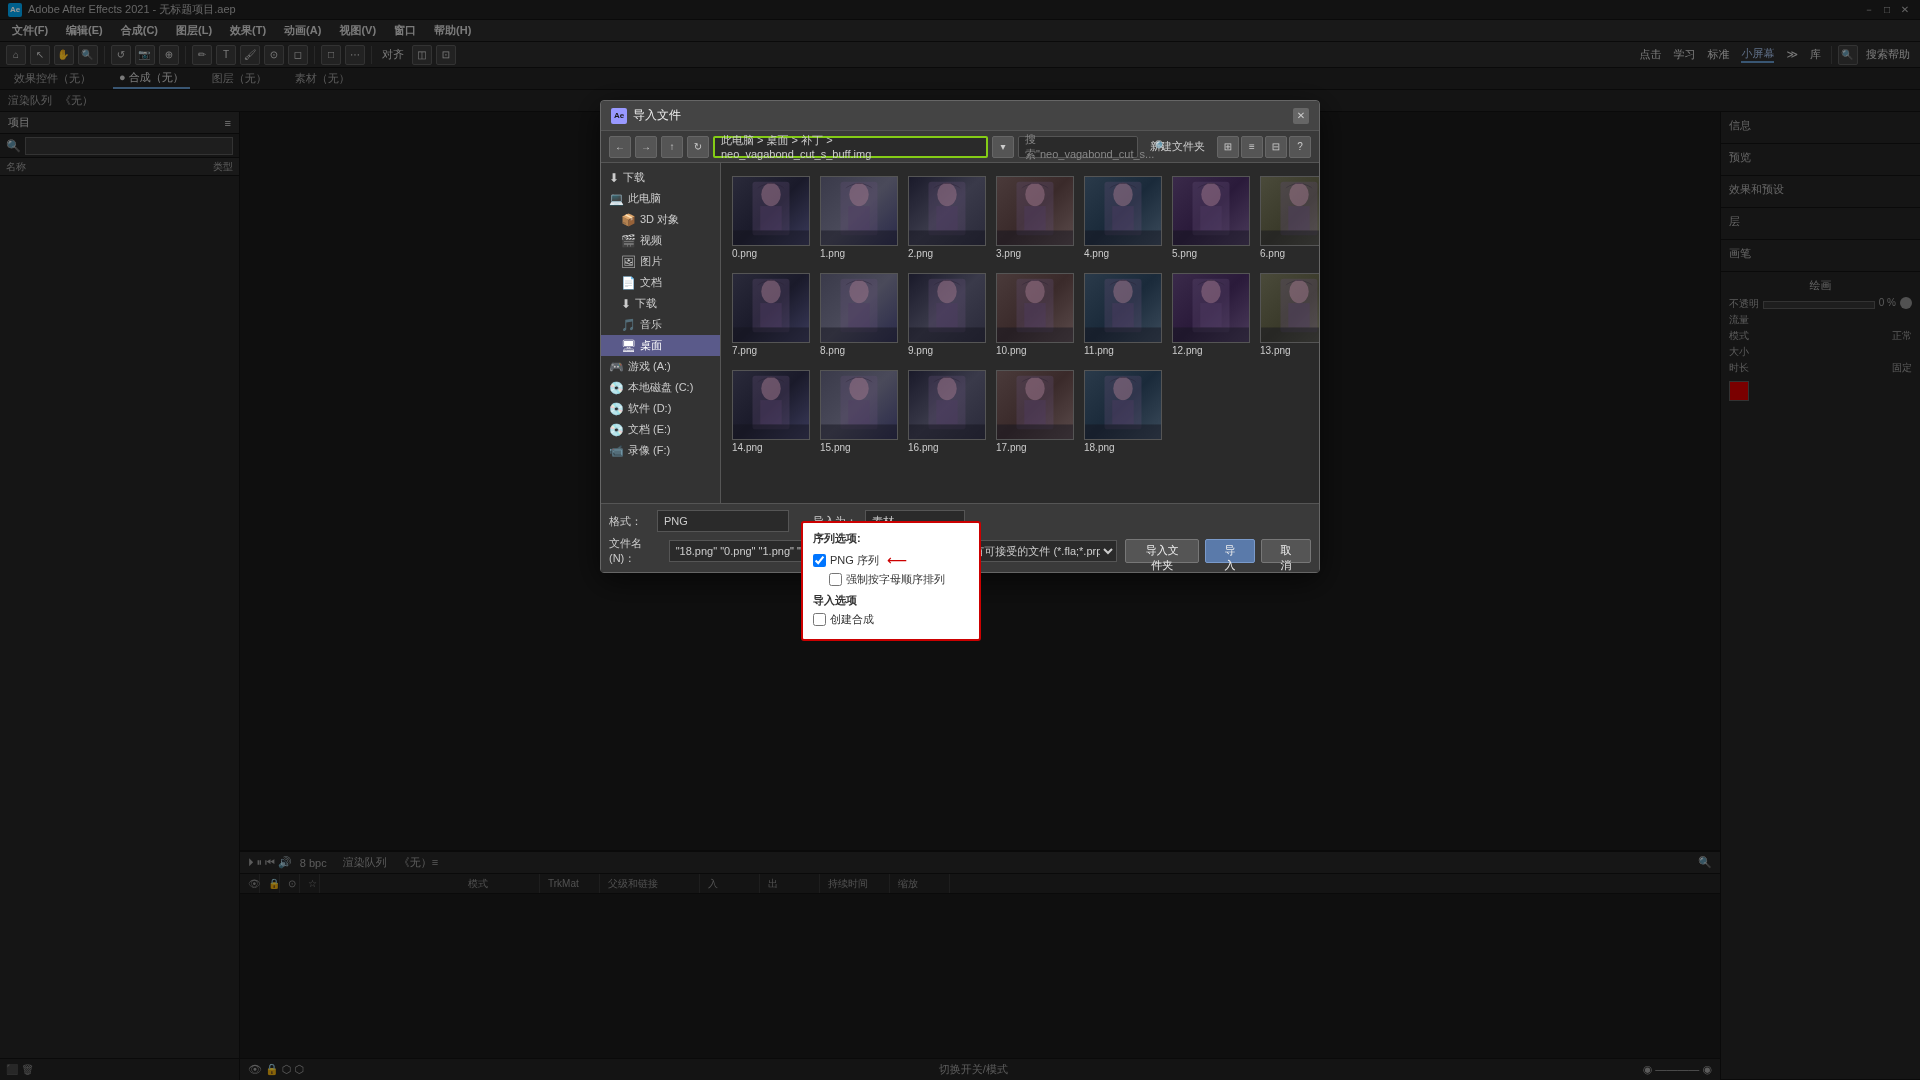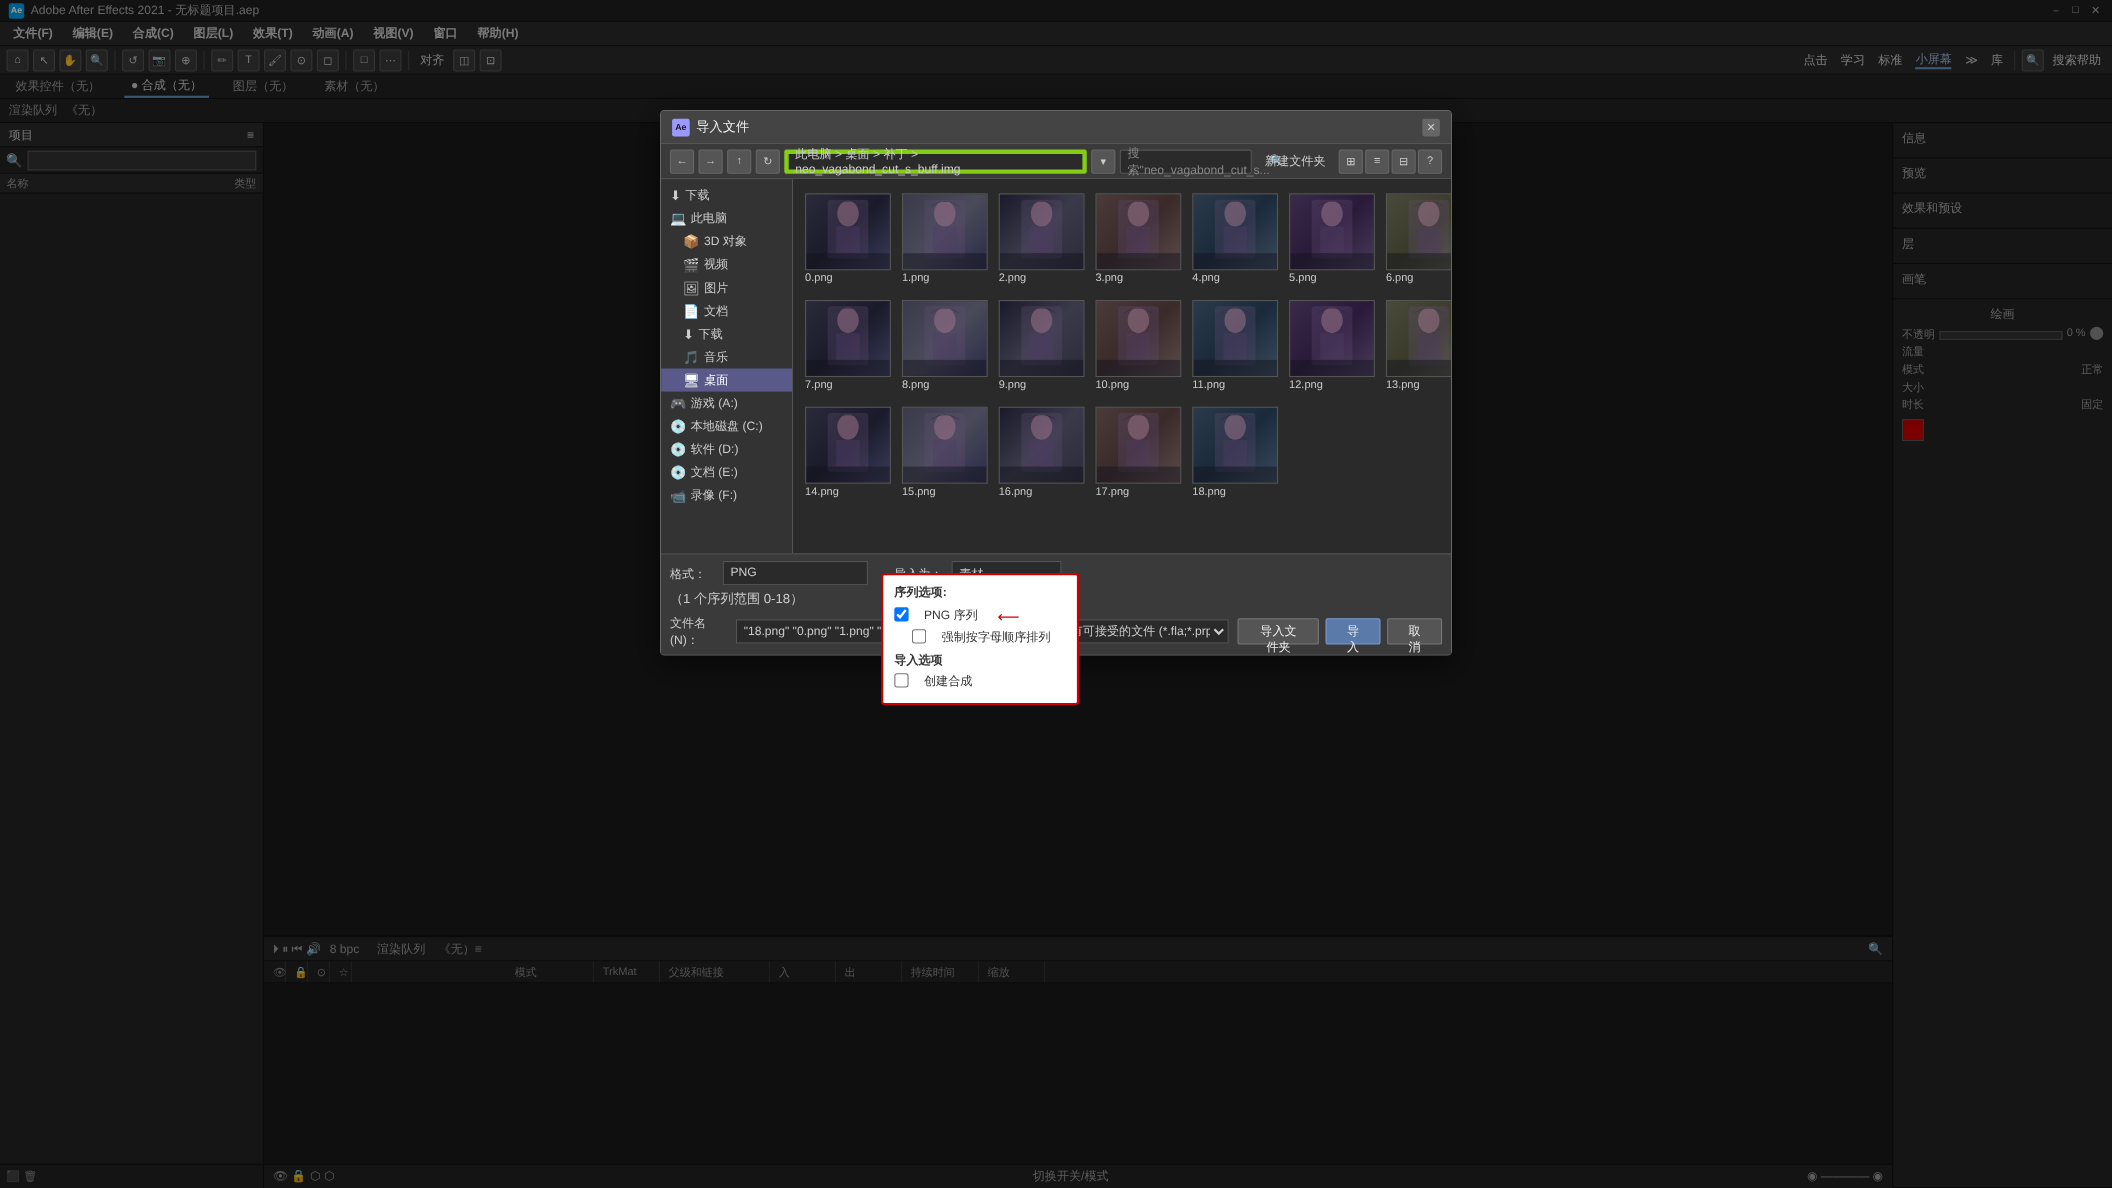--- a/index.html
+++ b/index.html
@@ -320,21 +320,21 @@
       background: #555;
       border: 1px solid #666;
       border-radius: 2px;
       cursor: pointer;
       display: flex; align-items: center; justify-content: center;
       font-size: 10px; color: #ccc;
     }
     .file-nav-path {
       flex: 1;
       background: #2a2a2a;
-      border: 4px solid #84cc16;
+      border: 2px solid #84cc16;
       height: 22px;
       display: flex;
       align-items: center;
       padding: 0 6px;
       font-size: 11px;
       color: #ccc;
       border-radius: 2px;
     }
     .file-nav-search {
       background: #2a2a2a;
@@ -466,22 +466,22 @@
       border-radius: 3px;
       padding: 8px 10px;
       position: absolute;
       right: 0;
       top: 0;
       width: 180px;
       z-index: 200;
     }
     .seq-option-row {
       display: flex;
-      align-items: flex-start;
-      gap: 14px;
+      align-items: center;
+      gap: 4px;
       font-size: 11px;
       color: #333;
       margin-bottom: 4px;
     }
     .red-arrow {
       display: inline-block;
       color: #cc0000;
       font-size: 14px;
       margin-left: 4px;
     }
@@ -1069,23 +1069,20 @@
             </div>
             <div class="import-section-title">导入选项</div>
             <div class="seq-option-row">
               <input type="checkbox" style="">
               <span>创建合成</span>
             </div>
           </div>
         </div>
       </div>
 
-      <div class="file-footer-row2">
-        <span>（1 个序列范围 0-18）</span>
-      </div>
 
       <div class="file-footer-row3">
         <span class="footer-label">文件名(N)：</span>
         <input class="footer-input" style="width: 320px;" value="&quot;18.png&quot; &quot;0.png&quot; &quot;1.png&quot; &quot;2.png&quot; &quot;3.png&quot; &quot;4.png&quot; &quot;5.png&quot; &quot;6.png&quot; &quot;7.png&quot; &quot;8.png&quot; &quot;9.png&quot;">
         <select class="footer-select" style="width:160px;">
           <option>所有可接受的文件 (*.fla;*.prpr</option>
         </select>
         <div style="margin-left:auto; display:flex; gap:6px;">
           <button class="dialog-btn">导入文件夹</button>
           <button class="dialog-btn primary">导入</button>

